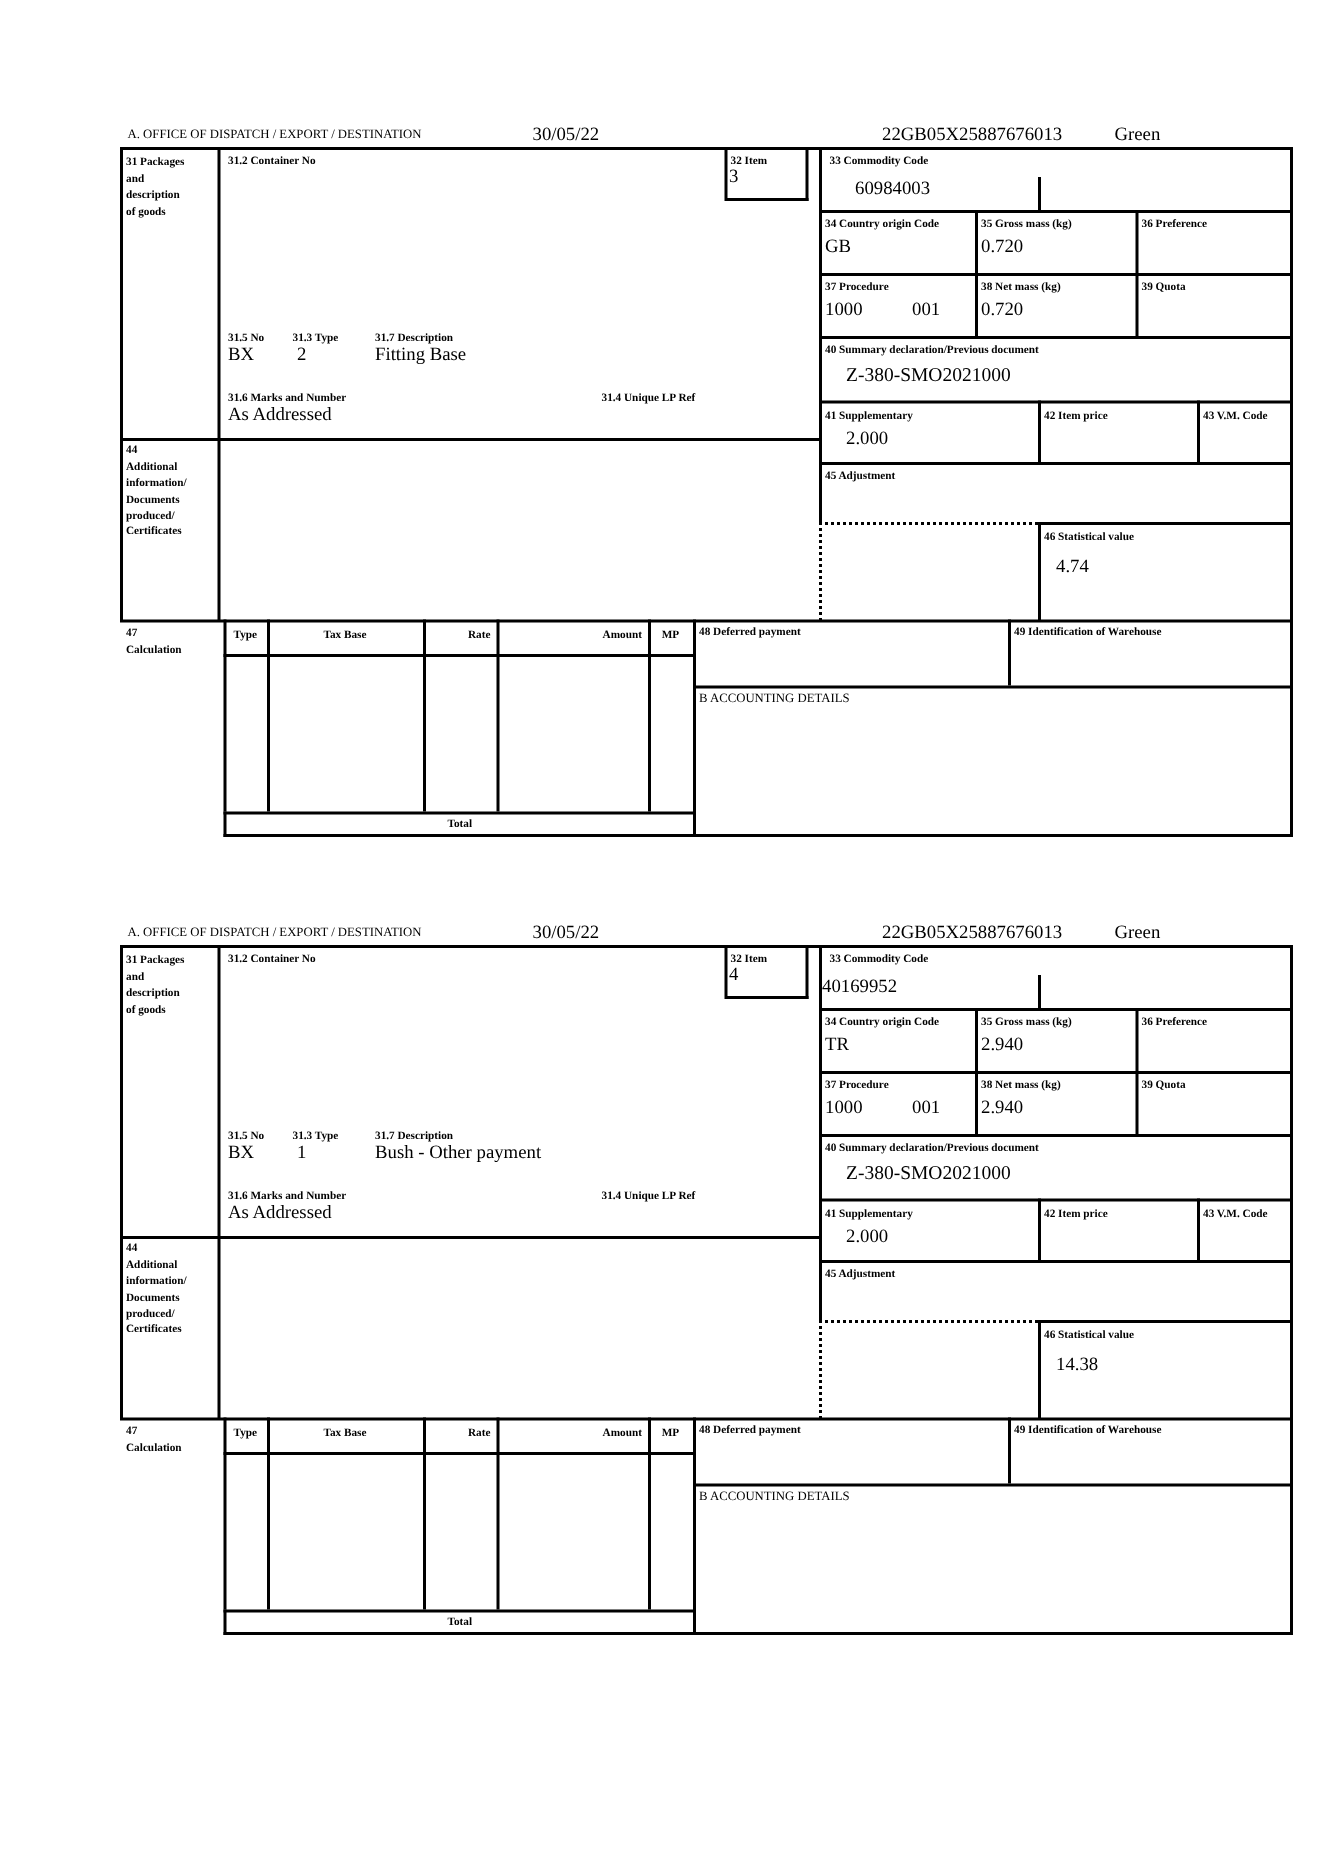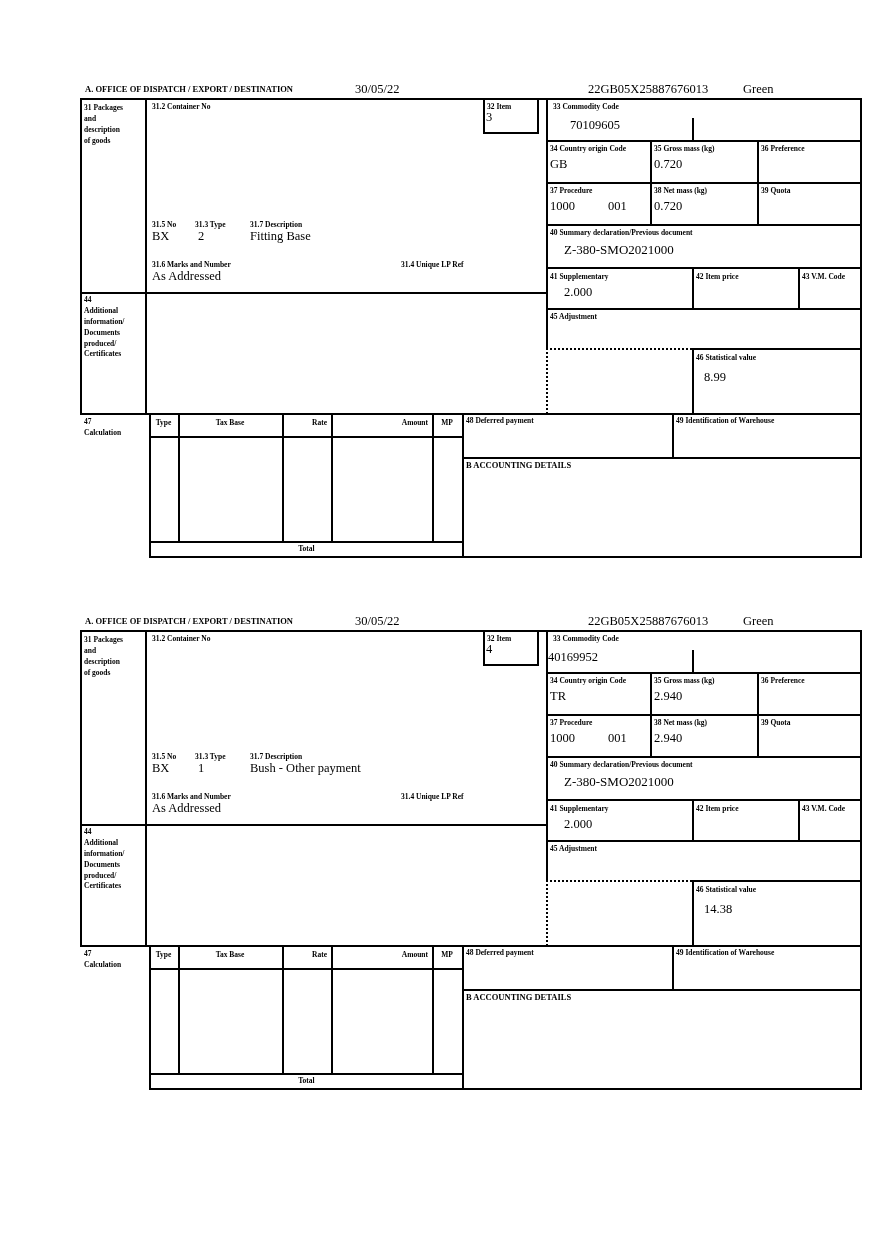--- a/index.html
+++ b/index.html
@@ -7,21 +7,21 @@
         font-family:"Liberation Serif",serif;overflow:hidden;}
   .sec{position:absolute;left:80px;width:782px;height:480px;}
   .hl{position:absolute;height:2px;background:#000;display:block;}
   .vl{position:absolute;width:2px;background:#000;display:block;}
   .hd{position:absolute;height:0;border-top:2px dotted #000;display:block;}
   .vd{position:absolute;width:0;border-left:2px dotted #000;display:block;}
   .t{position:absolute;white-space:pre-line;}
   .l{font-weight:bold;font-size:7.5px;line-height:1.45;}
   .v{font-size:12.5px;line-height:1.1;}
   .v2{font-size:13px;line-height:1.1;}
-  .ho{font-weight:bold;font-size:8.5px;}
+  .ho{font-weight:normal;font-size:8.5px;}
   .hv{font-size:12.5px;}
   .c{text-align:center;}
   .r{text-align:right;}
 </style>
 </head>
 <body>
 
 <div class="page">
 
   <div class="sec" style="top:82px">
@@ -104,29 +104,29 @@
     <span class="t l c" style="left:98px;top:336px;width:104px">Tax Base</span>
     <span class="t l r" style="left:202px;top:336px;width:45px">Rate</span>
     <span class="t l r" style="left:251px;top:336px;width:97px">Amount</span>
     <span class="t l c" style="left:352px;top:336px;width:30px">MP</span>
     <span class="t l" style="left:386px;top:334px">48 Deferred payment</span>
     <span class="t l" style="left:596px;top:334px">49 Identification of Warehouse</span>
     <span class="t ho" style="left:386px;top:378px">B ACCOUNTING DETAILS</span>
     <span class="t l c" style="left:69px;top:462px;width:315px">Total</span>
 
     <span class="t v" style="left:406px;top:29px">3</span>
-    <span class="t v" style="left:490px;top:37px">70109605</span>
+    <span class="t v" style="left:490px;top:37px">60984003</span>
     <span class="t v" style="left:470px;top:76px">GB</span>
     <span class="t v" style="left:574px;top:76px">0.720</span>
     <span class="t v" style="left:470px;top:118px">1000</span>
     <span class="t v" style="left:528px;top:118px">001</span>
     <span class="t v" style="left:574px;top:118px">0.720</span>
     <span class="t v2" style="left:484px;top:161px">Z-380-SMO2021000</span>
     <span class="t v" style="left:484px;top:204px">2.000</span>
-    <span class="t v" style="left:624px;top:289px">8.99</span>
+    <span class="t v" style="left:624px;top:289px">4.74</span>
     <span class="t v" style="left:72px;top:148px">BX</span>
     <span class="t v" style="left:118px;top:148px">2</span>
     <span class="t v" style="left:170px;top:148px">Fitting Base</span>
     <span class="t v" style="left:72px;top:188px">As Addressed</span>
   </div>
 
   <div class="sec" style="top:614px">
     <span class="t ho" style="left:5px;top:2px">A.  OFFICE OF DISPATCH / EXPORT / DESTINATION</span>
     <span class="t hv" style="left:275px;top:0">30/05/22</span>
     <span class="t hv" style="left:508px;top:0">22GB05X25887676013</span>

